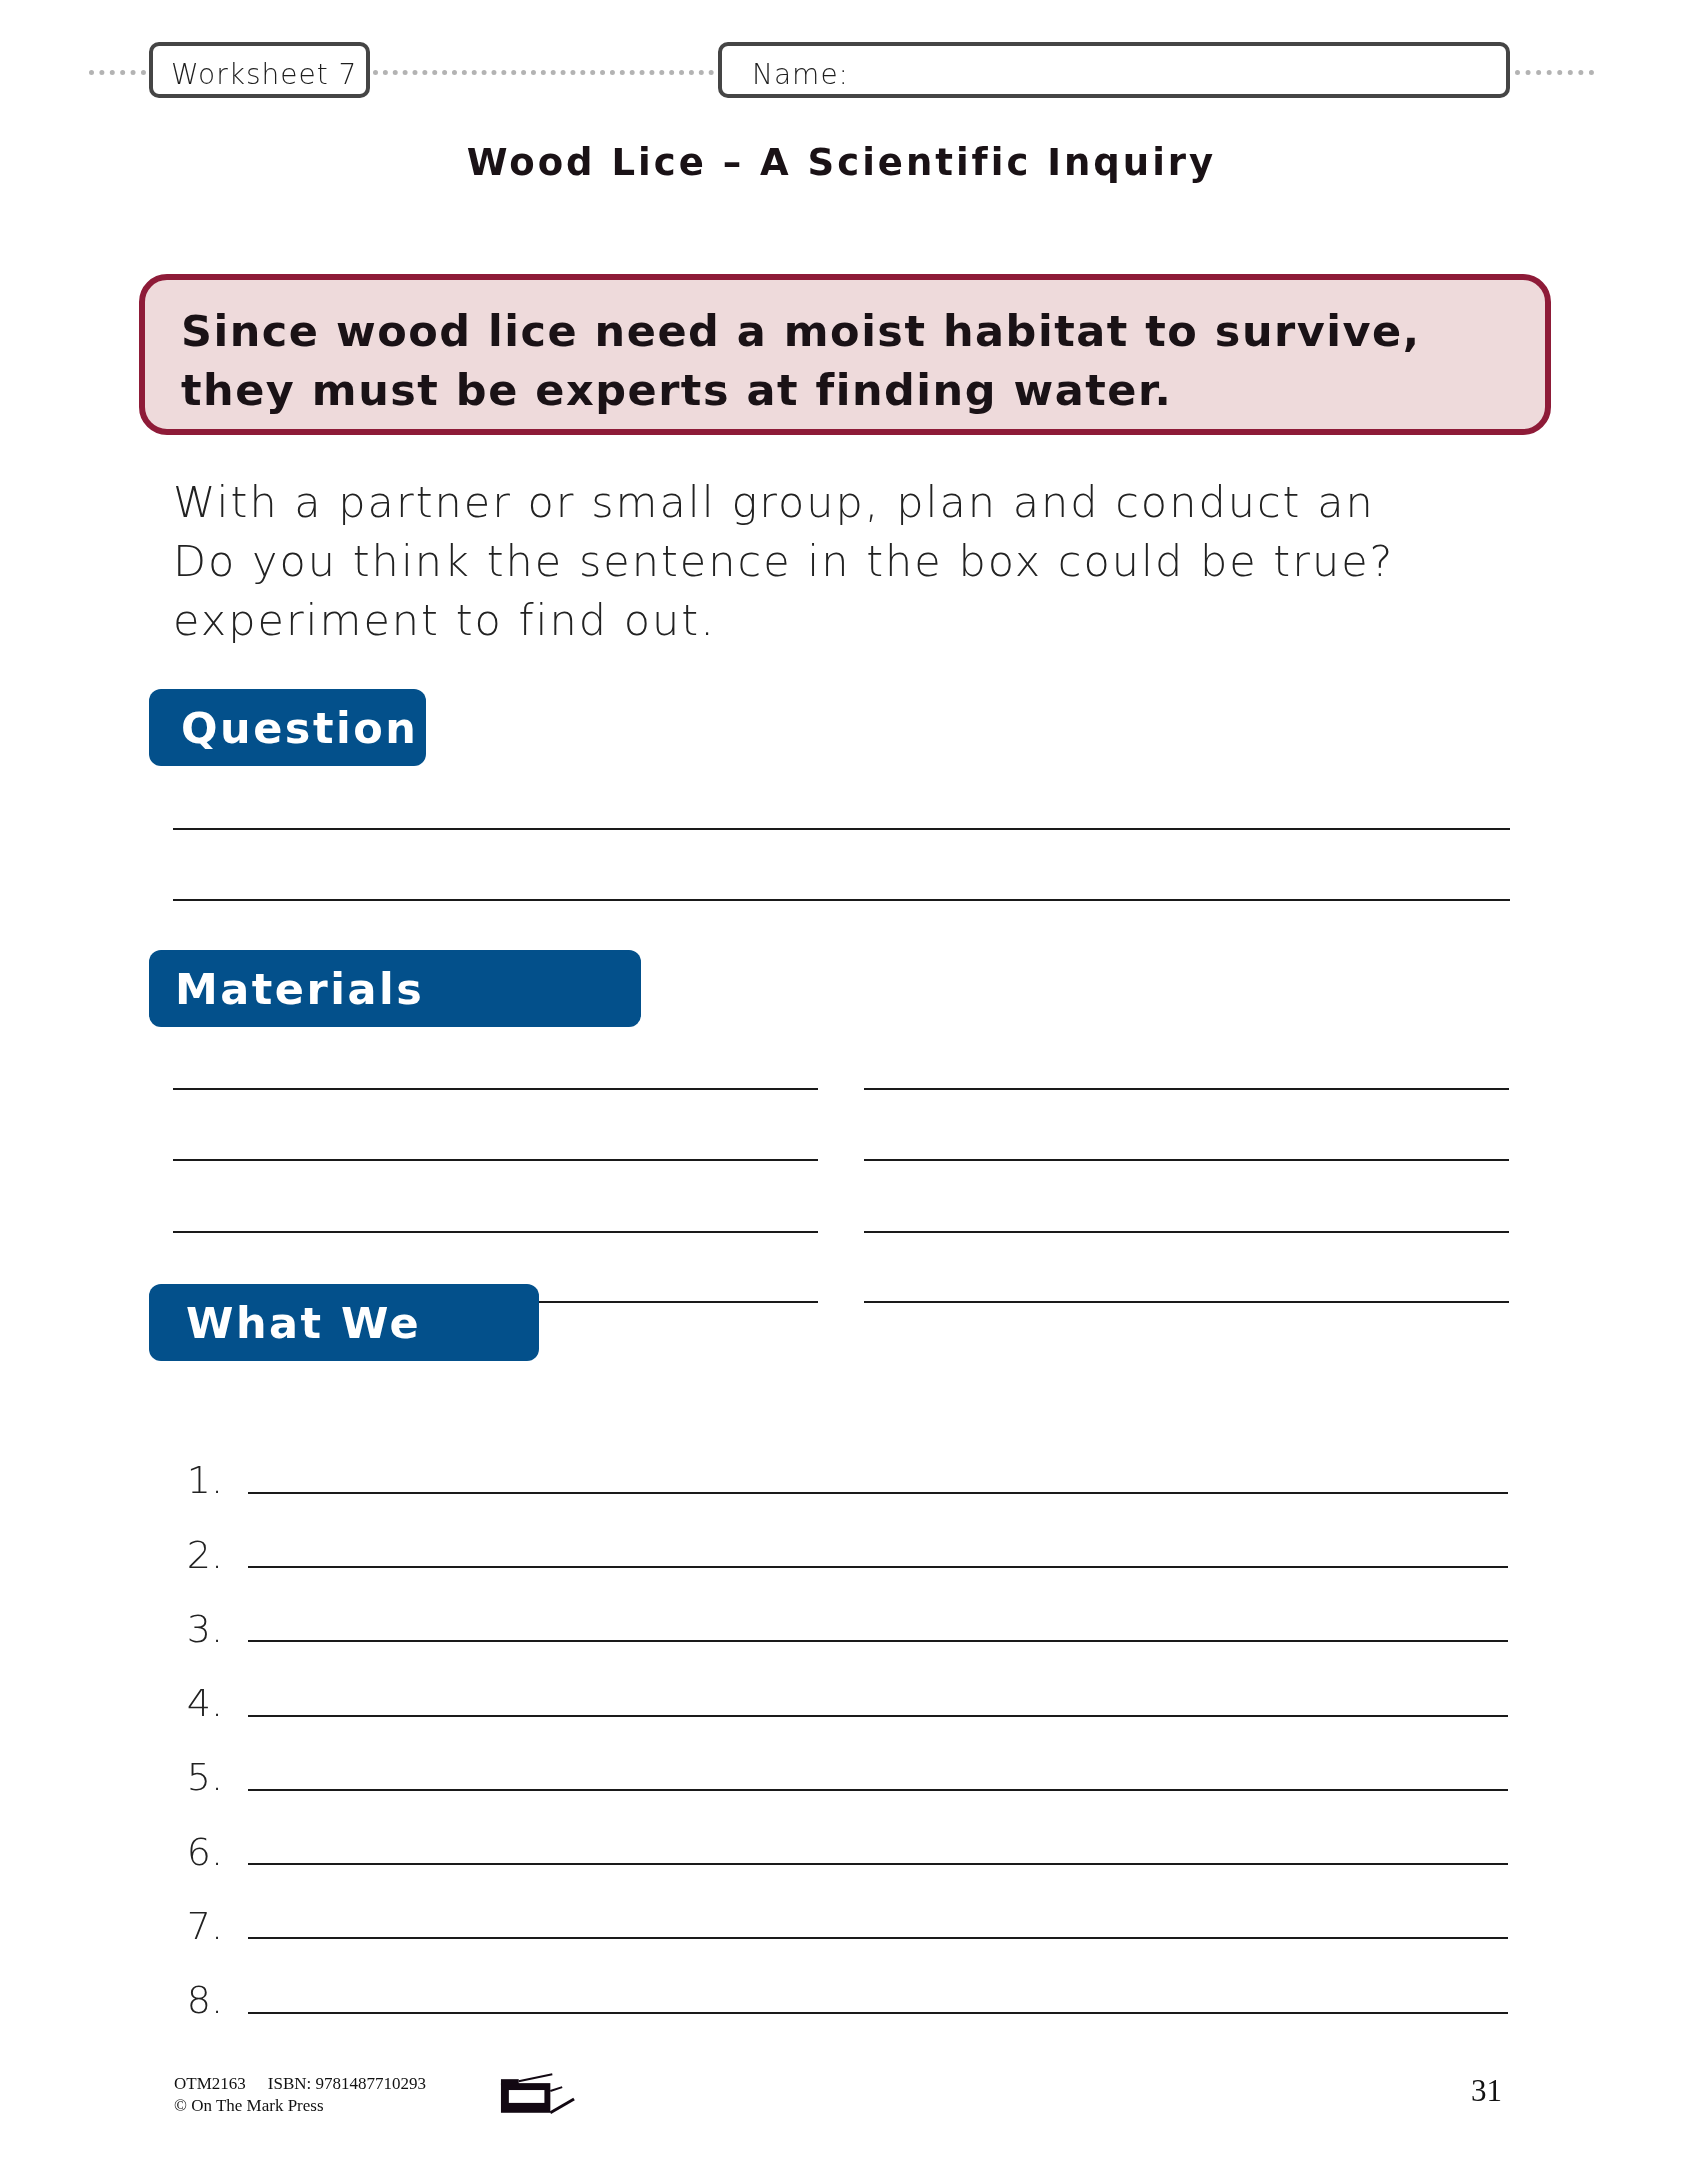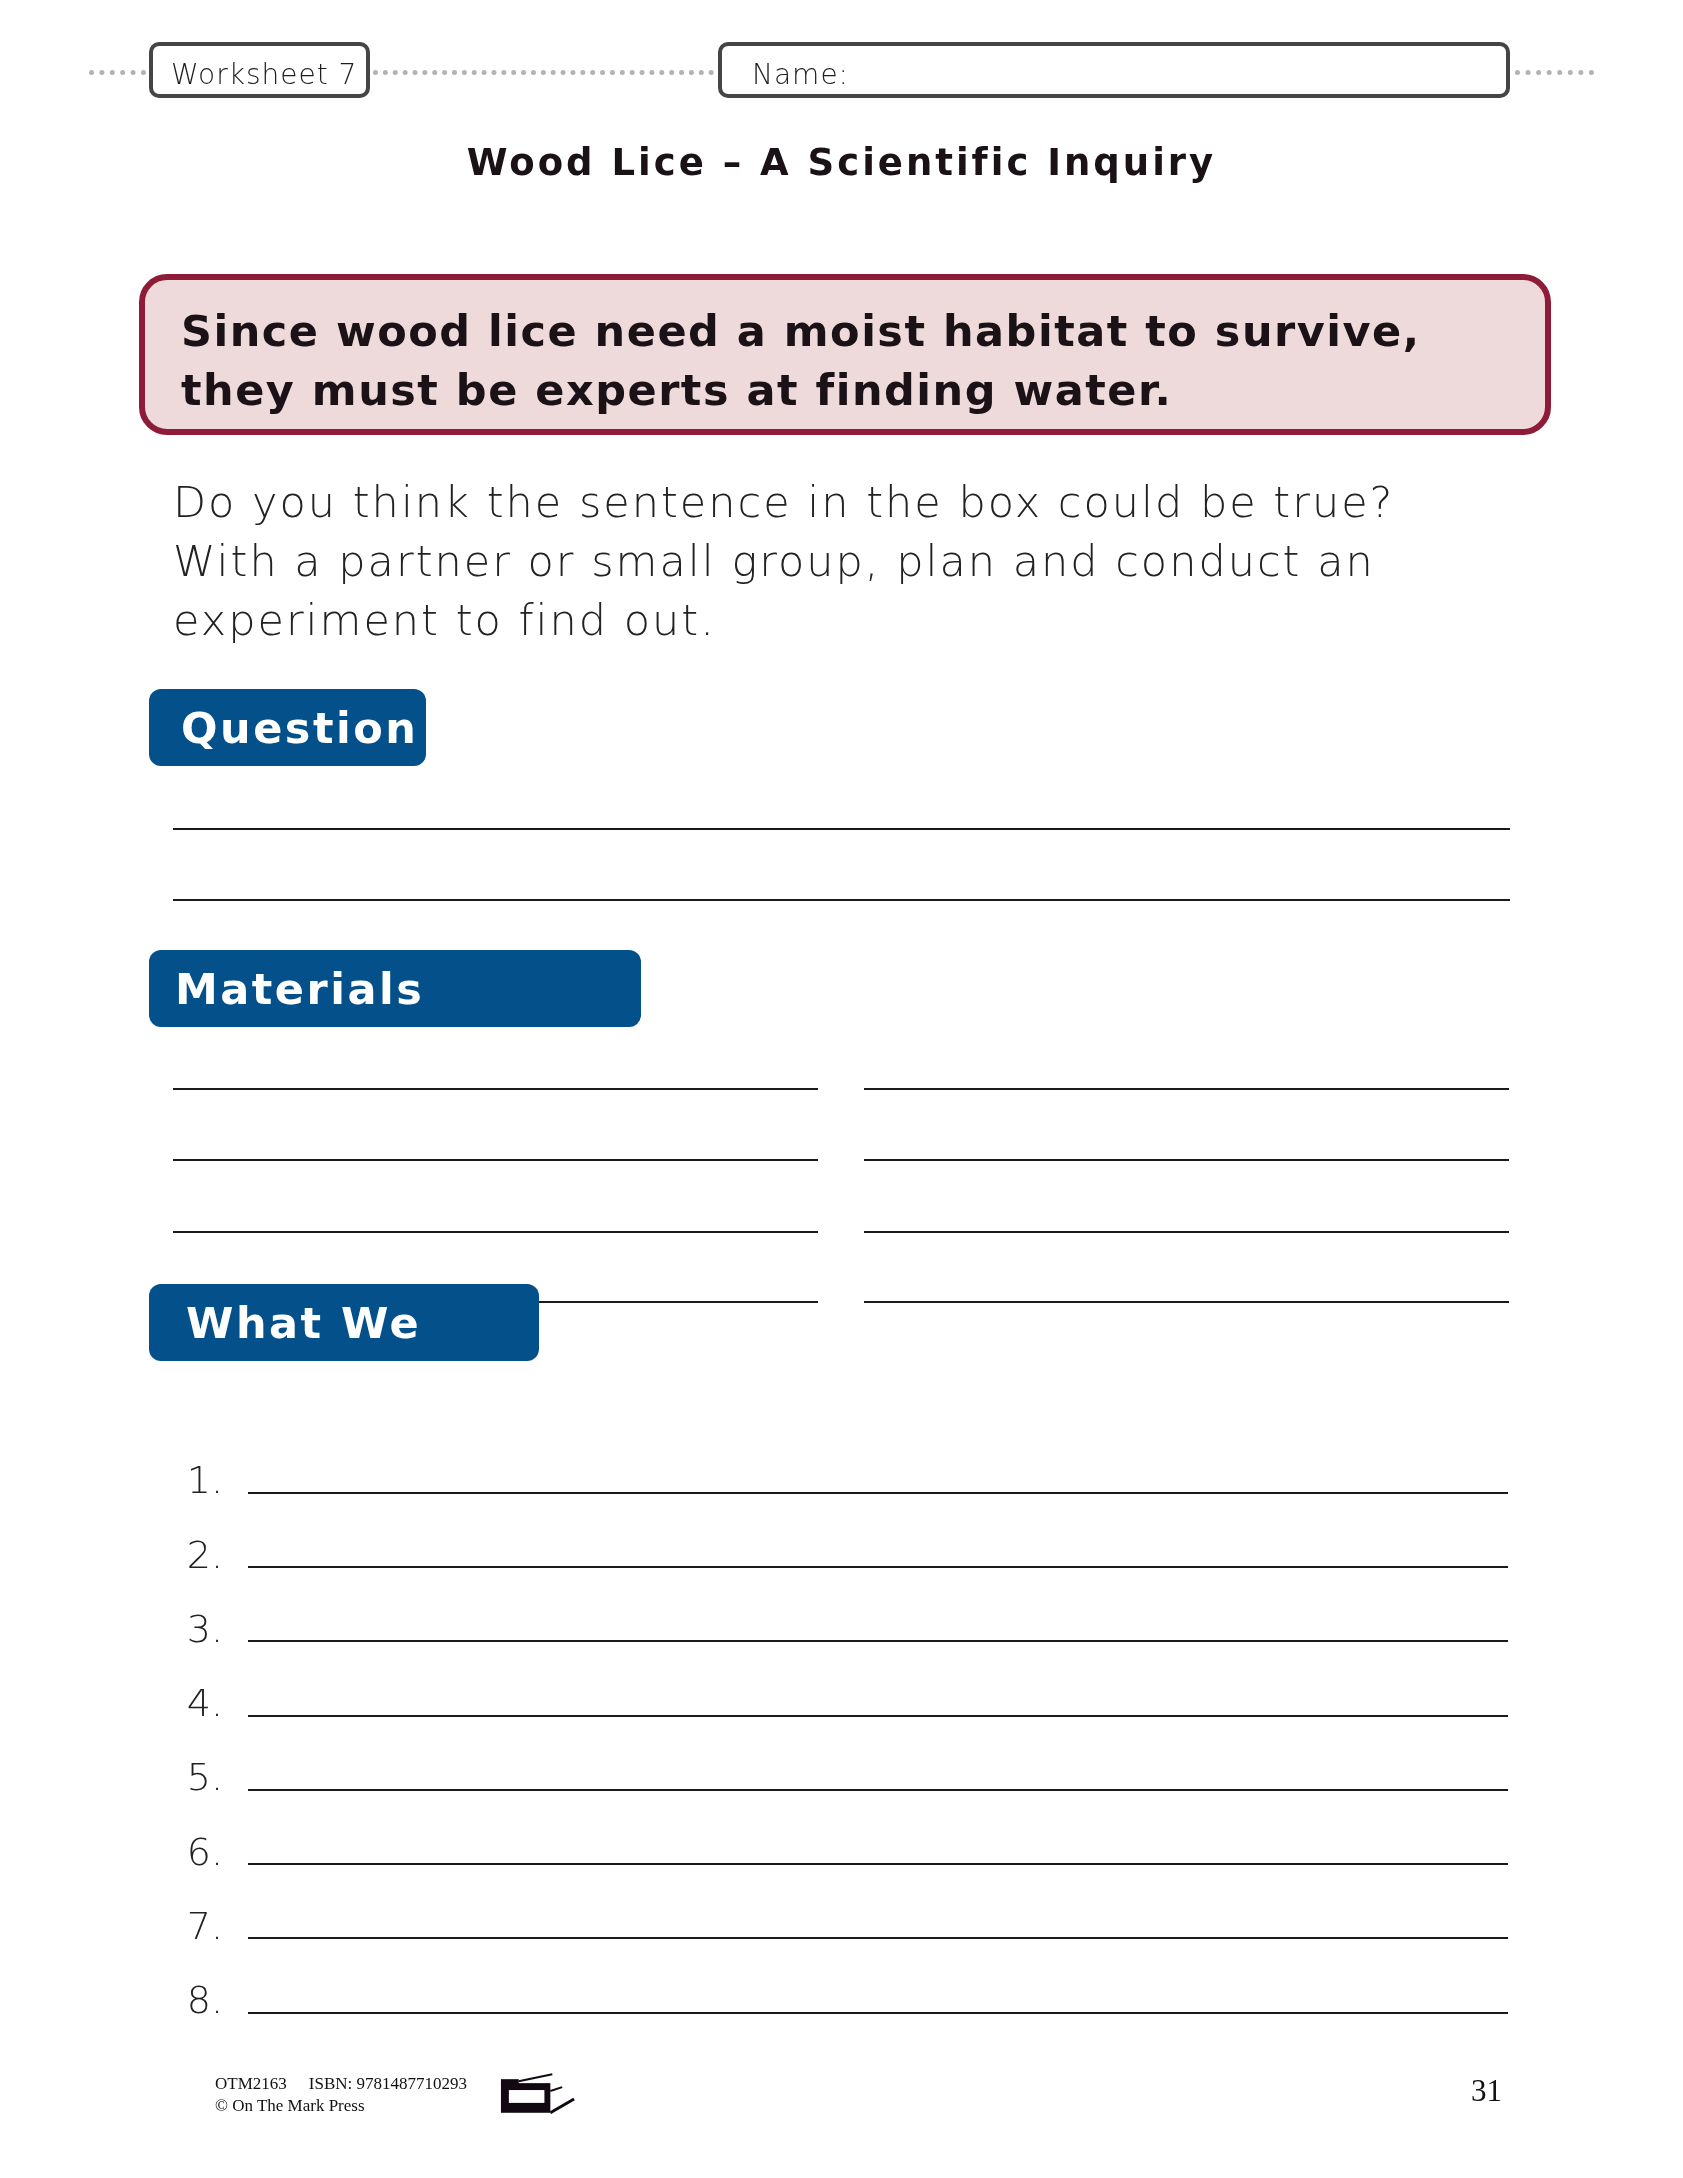--- a/index.html
+++ b/index.html
@@ -34,21 +34,21 @@
 
   .line { position: absolute; height: 0; border-top: 2px solid #1a1a1a; }
   .line input { position: absolute; left: 0; right: 0; bottom: 4px; height: 44px;
                 border: none; background: transparent; outline: none; font-size: 28px;
                 font-family: "DejaVu Sans", sans-serif; }
 
   .step-num { position: absolute; left: 173px; width: 50px; text-align: right;
               font-size: 38px; font-weight: 300; color: #222; }
 
   .footer-left { position: absolute; left: 174px; top: 2073px; font-family: "Liberation Serif", serif;
-                 font-size: 17px; line-height: 22px; color: #111; margin-left: 41px; }
+                 font-size: 17px; line-height: 22px; color: #111; }
   .footer-left span.gap { display: inline-block; width: 22px; }
   .page-num { position: absolute; left: 1471px; top: 2073px; font-family: "Liberation Serif", serif;
               font-size: 31px; color: #111; }
   .logo { position: absolute; left: 497px; top: 2071px; width: 81px; height: 46px; }
 </style>
 </head>
 <body>
 
 <div class="dots" style="left:89px; width:57px;"></div>
 <div class="dots" style="left:373px; width:341px;"></div>
@@ -63,22 +63,22 @@
   <input class="name-input" type="text" value="" style="">
 </div>
 
 <div class="title">Wood Lice – A Scientific Inquiry</div>
 
 <div class="claim-box">
   <div class="claim-text">Since wood lice need a moist habitat to survive, they must be experts at finding water.</div>
 </div>
 
 <div class="prompt">
+  <div>With a partner or small group, plan and conduct an</div>
   <div>Do you think the sentence in the box could be true?</div>
-  <div>With a partner or small group, plan and conduct an</div>
   <div>experiment to find out.</div>
 </div>
 
 <div class="label" style="top:689px; width:277px;padding-left:32px;">Question</div>
 <div class="line" style="left:173px; width:1337px; top:828px;">
     <input type="text" style="">
   </div>
 <div class="line" style="left:173px; width:1337px; top:899px;">
     <input type="text" style="">
   </div>

